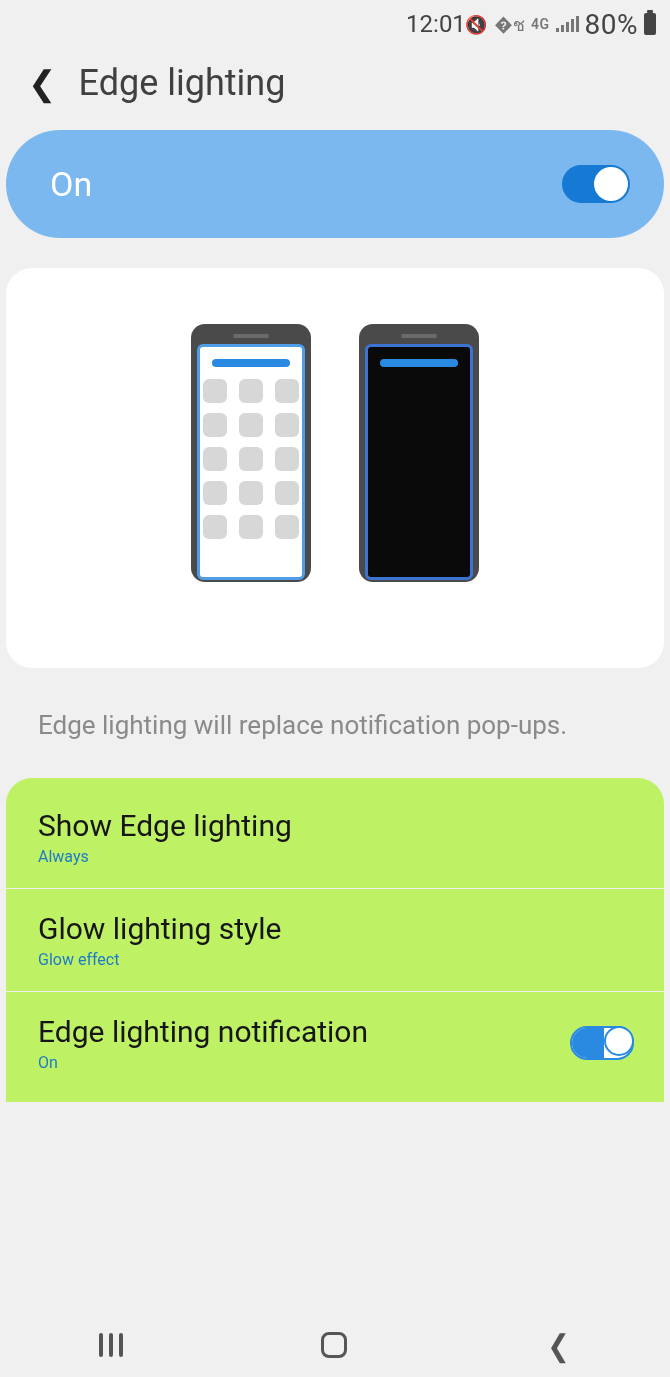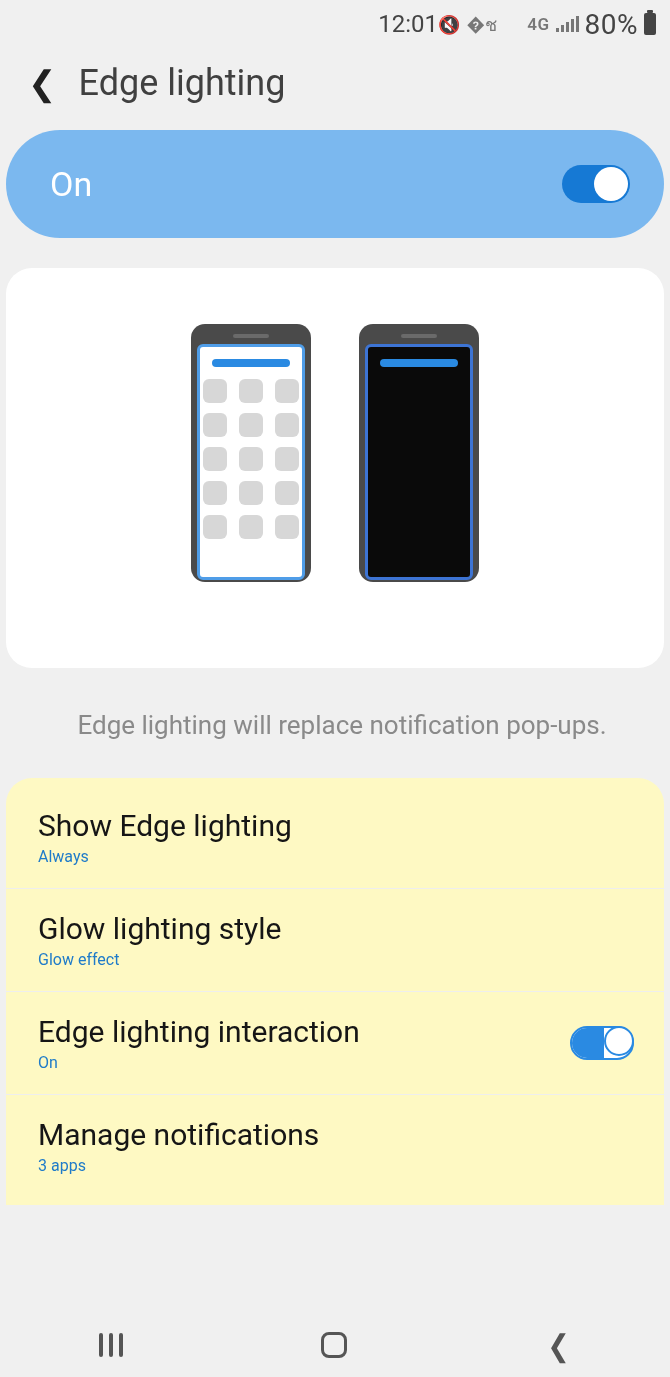--- a/index.html
+++ b/index.html
@@ -24,21 +24,21 @@
   }
   .status-right { display:flex; align-items:center; gap:6px; font-size:20px;}
   .status-right .battery-pct { font-size:28px; letter-spacing:0.5px;}
   .sig-bars { display:inline-flex; align-items:flex-end; gap:2px; height:16px;}
   .sig-bars span { width:3px; background:#777; }
   .sig-bars span:nth-child(1){height:4px;}
   .sig-bars span:nth-child(2){height:7px;}
   .sig-bars span:nth-child(3){height:10px;}
   .sig-bars span:nth-child(4){height:13px;}
   .sig-bars span:nth-child(5){height:16px;}
-  .net-label { font-size:17px; font-weight:600; color:#777; letter-spacing:0.5px;margin-left:24px;}
+  .net-label { font-size:14px; font-weight:600; color:#777; letter-spacing:0.5px;}
   .battery-ico { width:12px; height:22px; background:#444; border-radius:2px; position:relative;}
   .battery-ico::before { content:""; position:absolute; top:-3px; left:3px; width:6px; height:3px; background:#444; border-radius:1px;}
 
   
   .header {
     display:flex; align-items:center; gap:22px;
     padding: 18px 22px 26px 28px;
   }
   .back-arrow { font-size:34px; font-weight:300; color:#222; line-height:1;}
   .page-title { font-size:36px; font-weight:400; color:#404040;}
@@ -115,28 +115,28 @@
     border:3px solid #3d74d4;
     display:flex; flex-direction:column; align-items:center;
     padding-top:8px;
   }
   .phone.dark .notif{
     width:78px; height:8px; border-radius:4px; background:#2a8ae2; margin-top:4px;
   }
 
   
   .desc{
-    color:#8a8a8a; font-size:26px; text-align:center;
+    color:#8a8a8a; font-size:26px; text-align:left;
     padding: 42px 24px 30px 38px;
   }
 
   
   .settings-card{
     margin:8px 6px 0 6px;
-    background:#fef9c3;
+    background:#bef264;
     border-radius:26px 26px 0 0;
     padding: 8px 0;
   }
   .row{
     padding:22px 30px 22px 32px;
     border-bottom:1px solid #eee;
     display:flex; align-items:center; justify-content:space-between;
   }
   .row:last-child{ border-bottom:none;}
   .row .txt .title{ font-size:30px; color:#161616; margin-bottom:4px;}
@@ -232,37 +232,31 @@
 
   <div class="row">
     <div class="txt">
       <div class="title">Glow lighting style</div>
       <div class="sub">Glow effect</div>
     </div>
   </div>
 
   <div class="row">
     <div class="txt">
-      <div class="title">Edge lighting interaction</div>
+      <div class="title">Edge lighting notification</div>
       <div class="sub">On</div>
     </div>
     <div class="toggle-wrap">
       <div class="toggle small outline">
         <div class="track"></div>
         <div class="knob"></div>
       </div>
     </div>
   </div>
 
-  <div class="row">
-    <div class="txt">
-      <div class="title">Manage notifications</div>
-      <div class="sub">3 apps</div>
-    </div>
-  </div>
 
 </div>
 
 <div class="navbar">
   <div class="nav-recents">
       <span></span>
       <span></span>
       <span></span>
     </div>
   <div class="nav-home"></div>

